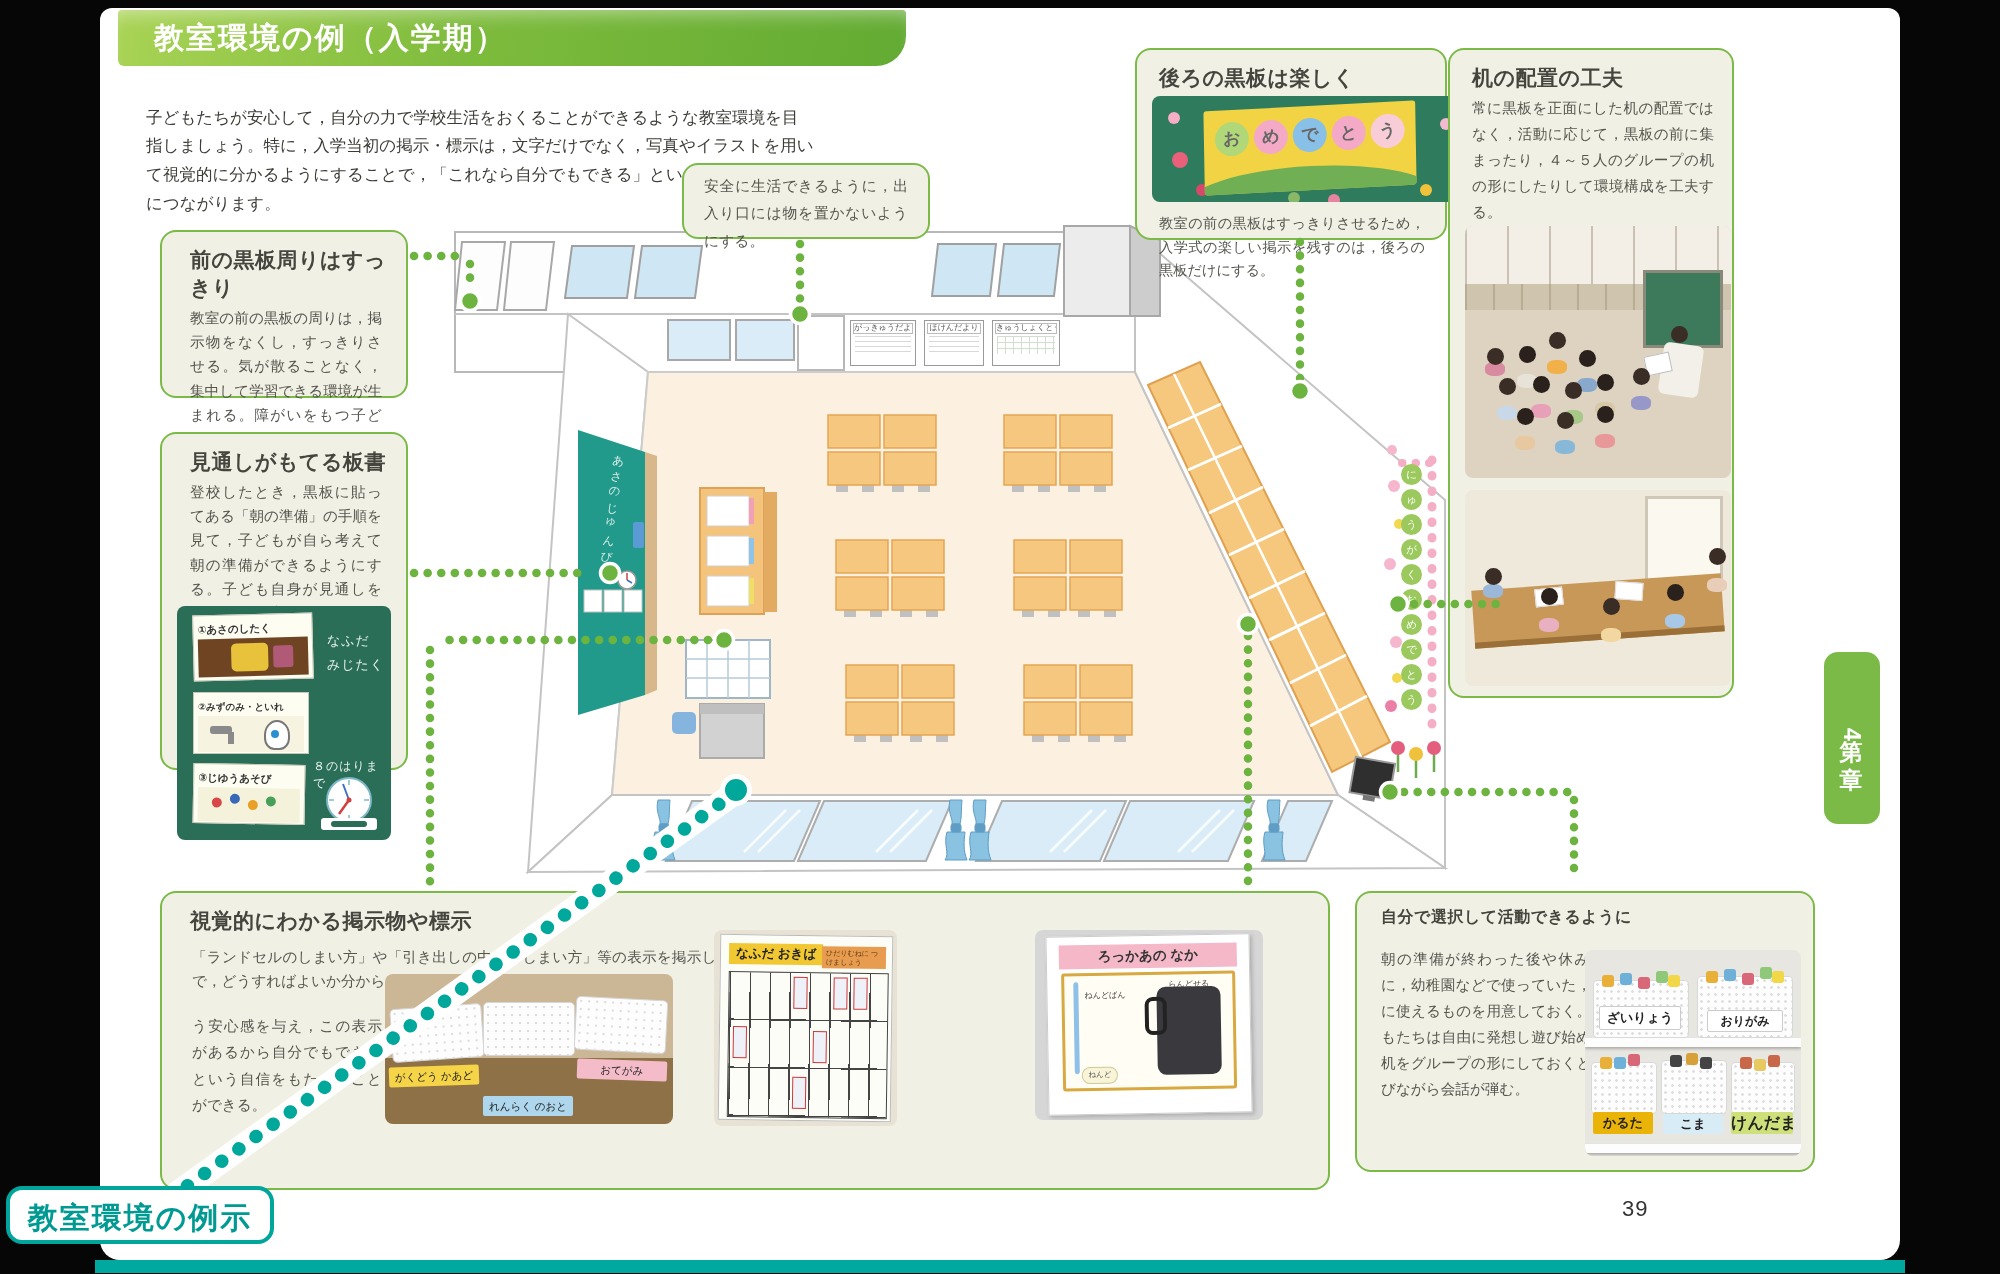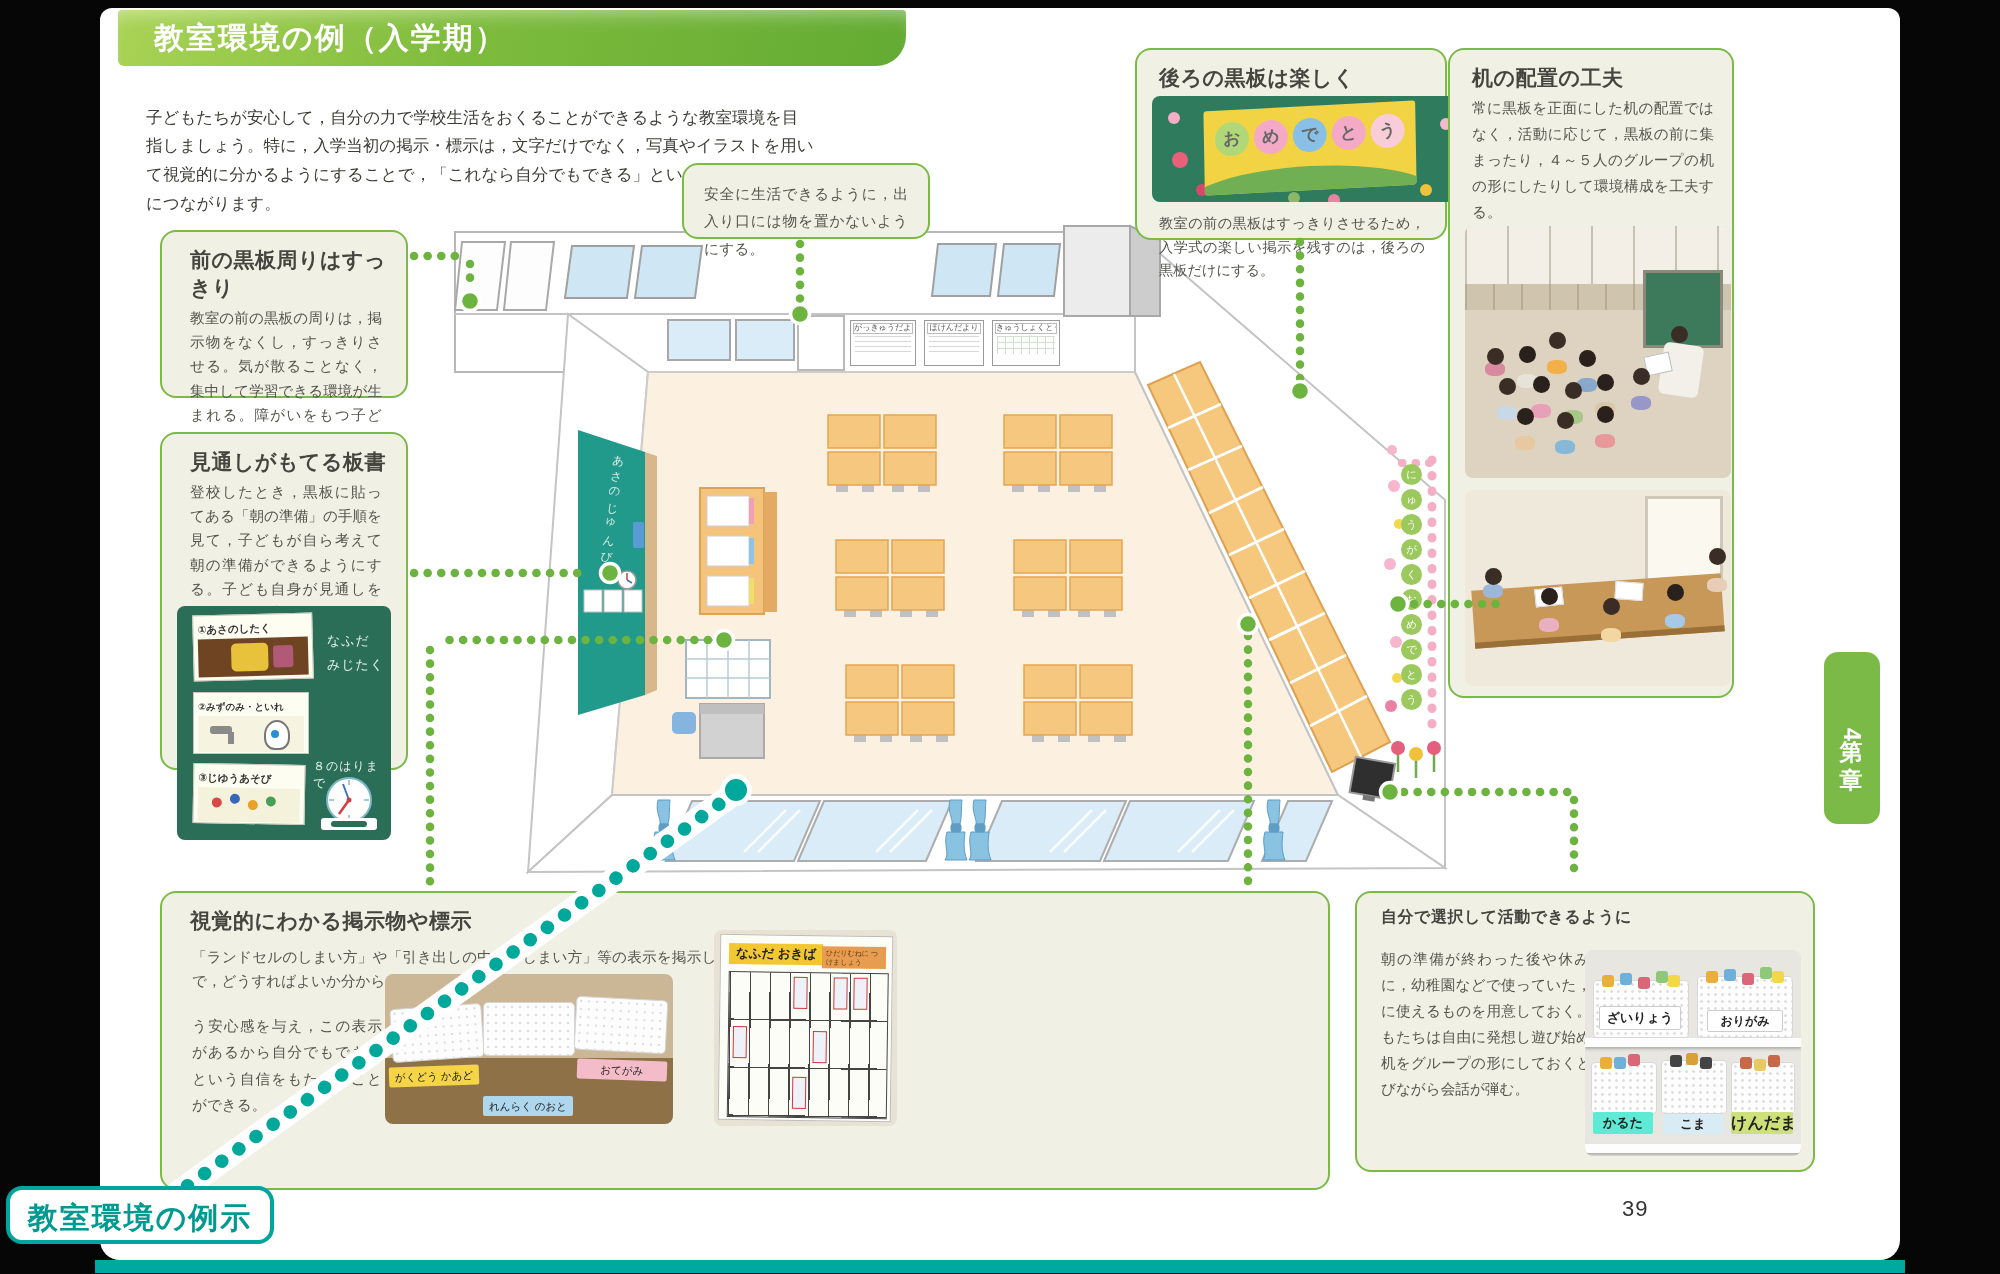--- a/index.html
+++ b/index.html
@@ -17,21 +17,21 @@
 
   #intro{position:absolute;left:146px;top:86px;width:668px;font-size:16.5px;line-height:1.74;color:#3c3c36;z-index:10;}
 
   
   .box{position:absolute;background:#f1f0e5;border:2.5px solid #7cba48;border-radius:16px;z-index:10;box-sizing:border-box;}
   .box-title{margin:0;padding:14px 0 4px 28px;font-size:21px;color:#45453e;font-weight:bold;letter-spacing:.5px;}
   .box-body{margin:0;padding:0 24px 0 28px;font-size:14.6px;line-height:1.66;color:#55554d;text-align:justify;}
   .photo{position:absolute;border-radius:8px;overflow:hidden;}
 
   
-  #box-safety .box-body{padding:16px 20px;line-height:1.85;font-size:14.8px;}
+  #box-safety .box-body{padding:8px 20px;line-height:1.85;font-size:14.8px;}
 
   
   .chalk-photo{background:#2a6e58;}
   .ccard{position:absolute;background:#fdfdf2;border:1px solid #c8c8b8;padding:3px 4px 2px;box-sizing:border-box;}
   .ccard .ct{font-size:10.5px;font-weight:bold;color:#333;white-space:nowrap;}
   .cubby{margin-top:2px;height:38px;background:#6e4423;position:relative;overflow:hidden;}
   .cubby::after{content:"";position:absolute;left:30%;top:12%;width:34%;height:76%;background:#e8c23a;border-radius:5px;}
   .cubby::before{content:"";position:absolute;left:68%;top:20%;width:18%;height:60%;background:#b05a78;border-radius:3px;}
   .doodle{margin-top:2px;height:36px;background:#f6f3e0;position:relative;}
   .doodle .faucet{position:absolute;left:12px;top:10px;width:22px;height:8px;background:#8a8a8a;border-radius:3px;}
@@ -455,20 +455,32 @@
           <div class="nf-card" style="left:64px;top:4px;"></div>
           <div class="nf-card" style="left:104px;top:4px;"></div>
           <div class="nf-card" style="left:124px;top:4px;"></div>
           <div class="nf-card" style="left:4px;top:54px;"></div>
           <div class="nf-card" style="left:84px;top:58px;"></div>
           <div class="nf-card" style="left:64px;top:104px;"></div>
         </div>
       </div>
     </div>
 
+    <div class="photo ph-locker" style="left:873px;top:37px;width:228px;height:190px;">
+      <div class="lk-card">
+        <div class="lk-title">ろっかあの なか</div>
+        <div class="lk-draw">
+          <div class="lk-stick"></div>
+          <div class="lk-rs"></div>
+          <span class="lk-lbl" style="left:20px;top:14px;">ねんどばん</span>
+          <span class="lk-lbl" style="left:104px;top:4px;">らんどせる</span>
+          <div class="lk-nendo">ねんど</div>
+        </div>
+      </div>
+    </div>
   </section>
 
   <section class="box" style="left:1355px;top:891px;width:460px;height:281px;">
     <h2 class="box-title" style="padding-left:24px;font-size:16px;">自分で選択して活動できるように</h2>
     <p class="box-body" style="position:absolute;left:-4px;top:54px;width:240px;line-height:1.78;">朝の準備が終わった後や休み時間に，幼稚園などで使っていた，自由に使えるものを用意しておく。子どもたちは自由に発想し遊び始める。机をグループの形にしておくと，遊びながら会話が弾む。</p>
     <div class="photo ph-choice" style="left:228px;top:57px;width:216px;height:206px;">
       <div class="shelf" style="top:88px;"></div>
       <div class="shelf" style="top:194px;"></div>
       <div class="wb" style="left:8px;top:30px;width:94px;height:56px;">
           <div class="stuff"></div>
@@ -480,21 +492,21 @@
       <span class="shelf-lbl" style="left:122px;top:60px;width:74px;height:20px;line-height:20px;font-size:12px;background:#fff;border:1px solid #ccc;">おりがみ</span>
       <div class="wb" style="left:6px;top:112px;width:64px;height:50px;">
           <div class="stuff" style="box-shadow:14px 0 0 #6fb0d8,28px -3px 0 #d86878;"></div>
         </div>
       <div class="wb" style="left:76px;top:110px;width:64px;height:52px;">
           <div class="stuff" style="background:#444;box-shadow:16px -2px 0 #d8a038,30px 2px 0 #444;"></div>
         </div>
       <div class="wb" style="left:146px;top:112px;width:62px;height:50px;">
           <div class="stuff" style="background:#c86848;box-shadow:14px 2px 0 #e8c860,28px -2px 0 #c86848;"></div>
         </div>
-      <span class="shelf-lbl" style="left:8px;top:162px;width:60px;height:22px;line-height:22px;font-size:13px;background:#5eead4;">かるた</span>
+      <span class="shelf-lbl" style="left:8px;top:162px;width:60px;height:22px;line-height:22px;font-size:13px;background:#eab308;">かるた</span>
       <span class="shelf-lbl" style="left:78px;top:164px;width:60px;height:20px;line-height:20px;font-size:12.5px;background:#d8ecf6;">こま</span>
       <span class="shelf-lbl" style="left:146px;top:162px;width:62px;height:22px;line-height:22px;font-size:16px;background:#cde07a;font-family:Liberation Serif, serif;">けんだま</span>
     </div>
   </section>
 
   <svg id="connectors" class="layer" width="2000" height="1274">
     <g stroke="#6db33f" stroke-width="8.5" stroke-dasharray="0.1 13.5" stroke-linecap="round" fill="none">
       <path d="M414,256 H462"></path>
         <path d="M470,264 V290"></path>
       <path d="M800,244 V304"></path>

